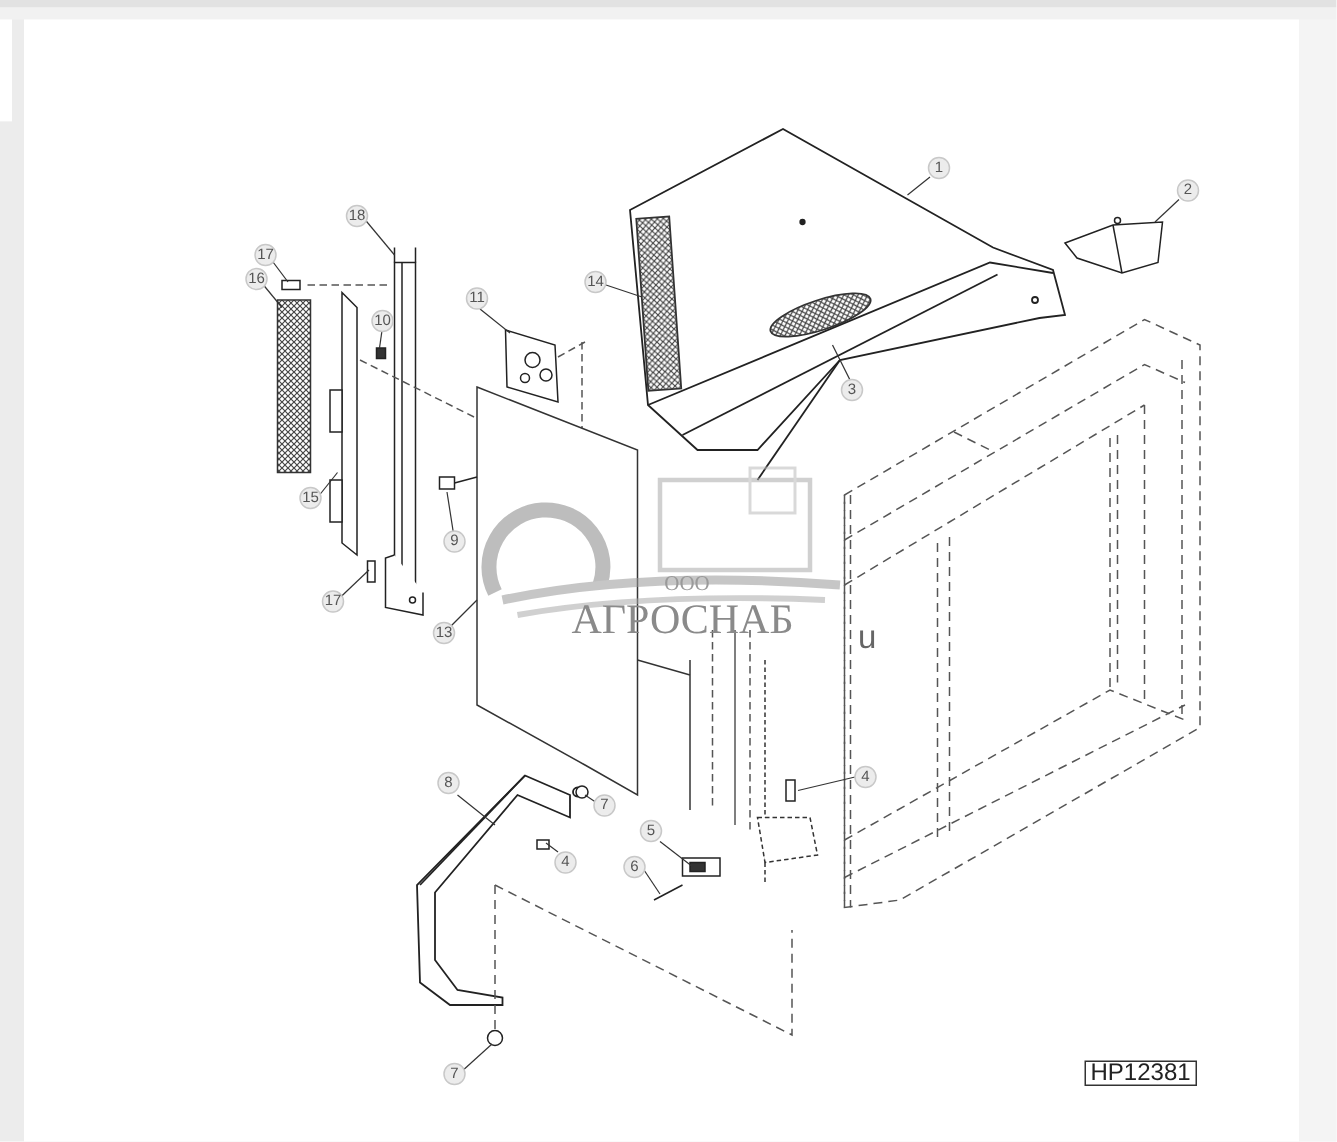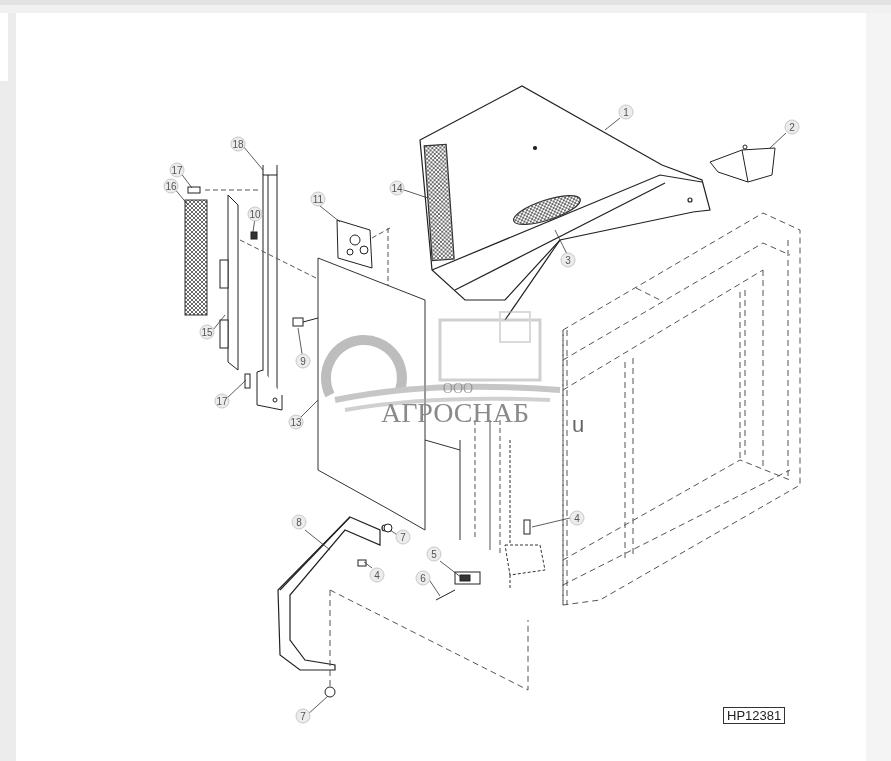--- a/index.html
+++ b/index.html
@@ -39,21 +39,21 @@
   }
   svg.drawing { position: absolute; left: 0; top: 0; }
   .callout circle { fill: #ececec; stroke: #c8c8c8; stroke-width: 1; }
   .callout text {
     font-family: "Liberation Sans", sans-serif; font-size: 10px; fill: #555;
     text-anchor: middle; dominant-baseline: central;
   }
   .figref {
     position: absolute; left: 723px; top: 707px;
     border: 1px solid #333; padding: 0 3px;
-    font-size: 13px; color: #222; background: #fff; line-height: 15px;
+    font-size: 16px; color: #222; background: #fff; line-height: 15px;
   }
   .wm-text {
     font-family: "Liberation Serif", serif;
   }
 </style>
 </head>
 <body>
 
 <div class="topbar"></div>
 <div class="topbar2"></div>

